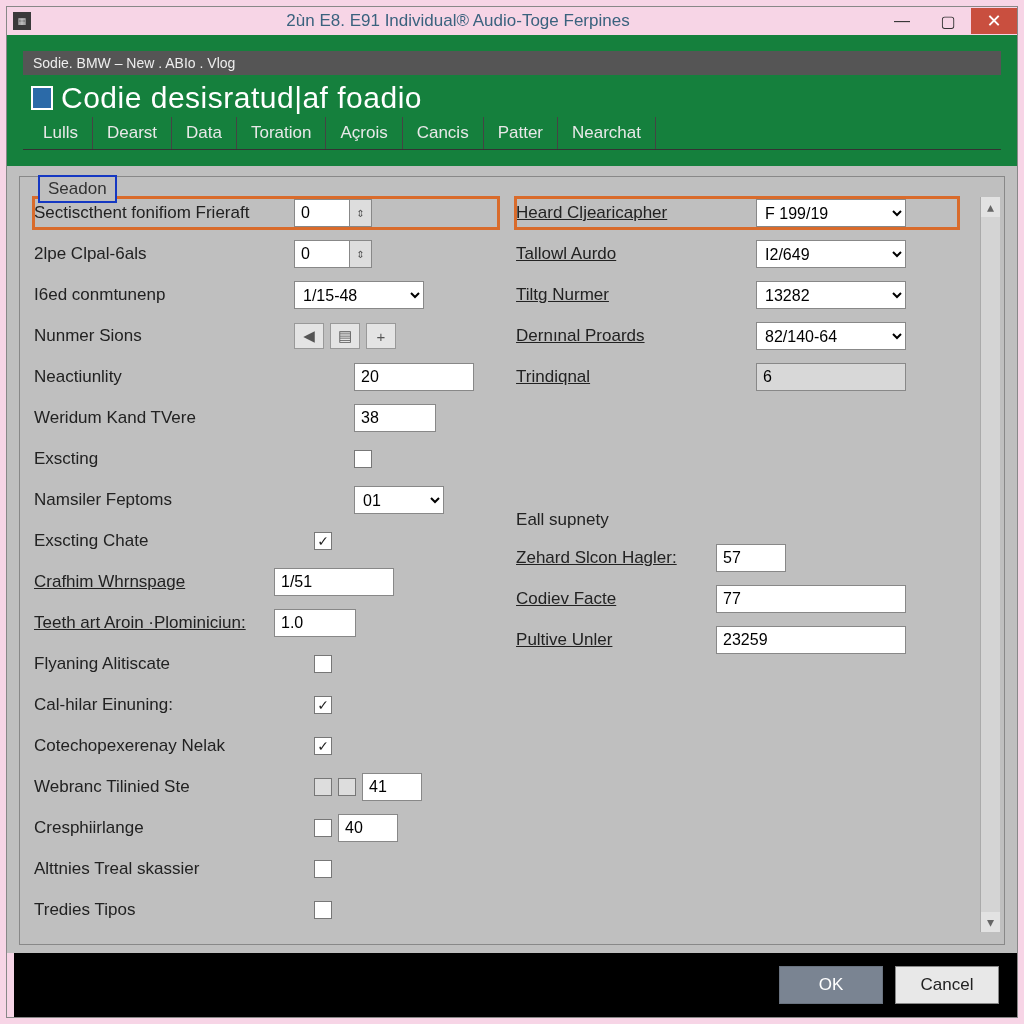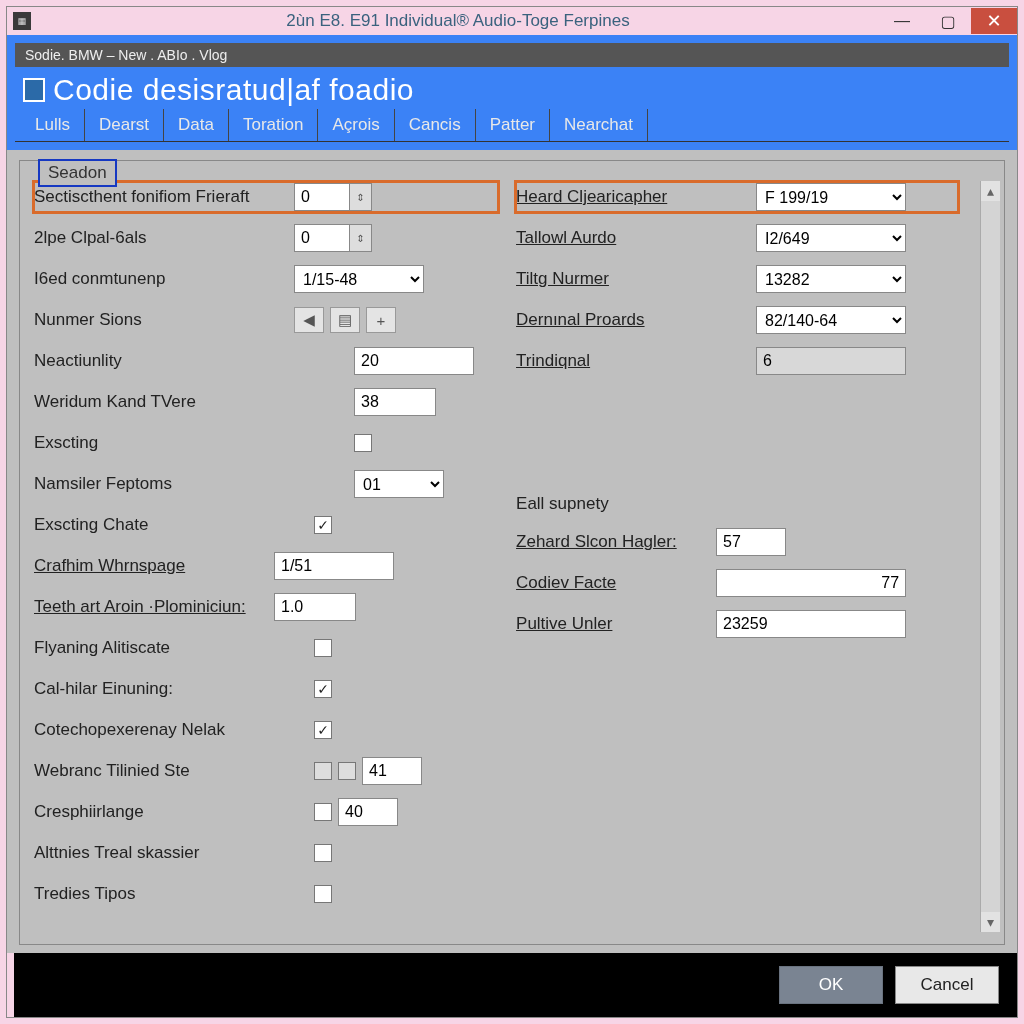--- a/index.html
+++ b/index.html
@@ -30,21 +30,21 @@
   .titlebar .title {
     flex: 1; text-align: center; color: #3a627e; font-size: 17px;
   }
   .titlebar .ctrl {
     width: 46px; height: 26px; display: flex; align-items: center; justify-content: center;
     font-family: sans-serif; font-size: 16px; color: #333;
   }
   .titlebar .ctrl.close { background: #c94f3f; color: #fff; font-size: 18px; }
   
   .dark-header {
-    background: #3b82f6; color: #fff; padding: 8px;
+    background: #15803d; color: #fff; padding: 16px;
   }
   .breadcrumb {
     background: #555; color: #eee; font-size: 14px;
     padding: 4px 10px;
   }
   .main-title {
     display: flex; align-items: center;
     padding: 6px 8px 2px 8px;
   }
   .main-title .doc-icon {
@@ -376,21 +376,21 @@
           <div class="row">
             <span class="lbl narrow" style="flex:0 0 200px">Zehard Slcon Hagler:</span>
             <div class="ctl">
               <input class="num" style="width: 70px;" type="text" value="57">
             </div>
           </div>
 
           <div class="row">
             <span class="lbl narrow" style="flex:0 0 200px">Codiev Facte</span>
             <div class="ctl">
-              <input class="num wide" style="width: 190px; text-align: right;" type="text" value="77">
+              <input class="num wide" style="width: 190px;" type="text" value="77">
             </div>
           </div>
 
           <div class="row">
             <span class="lbl narrow" style="flex:0 0 200px">Pultive Unler</span>
             <div class="ctl">
               <input class="num wide" style="width: 190px;" type="text" value="23259">
             </div>
           </div>
         </div>

